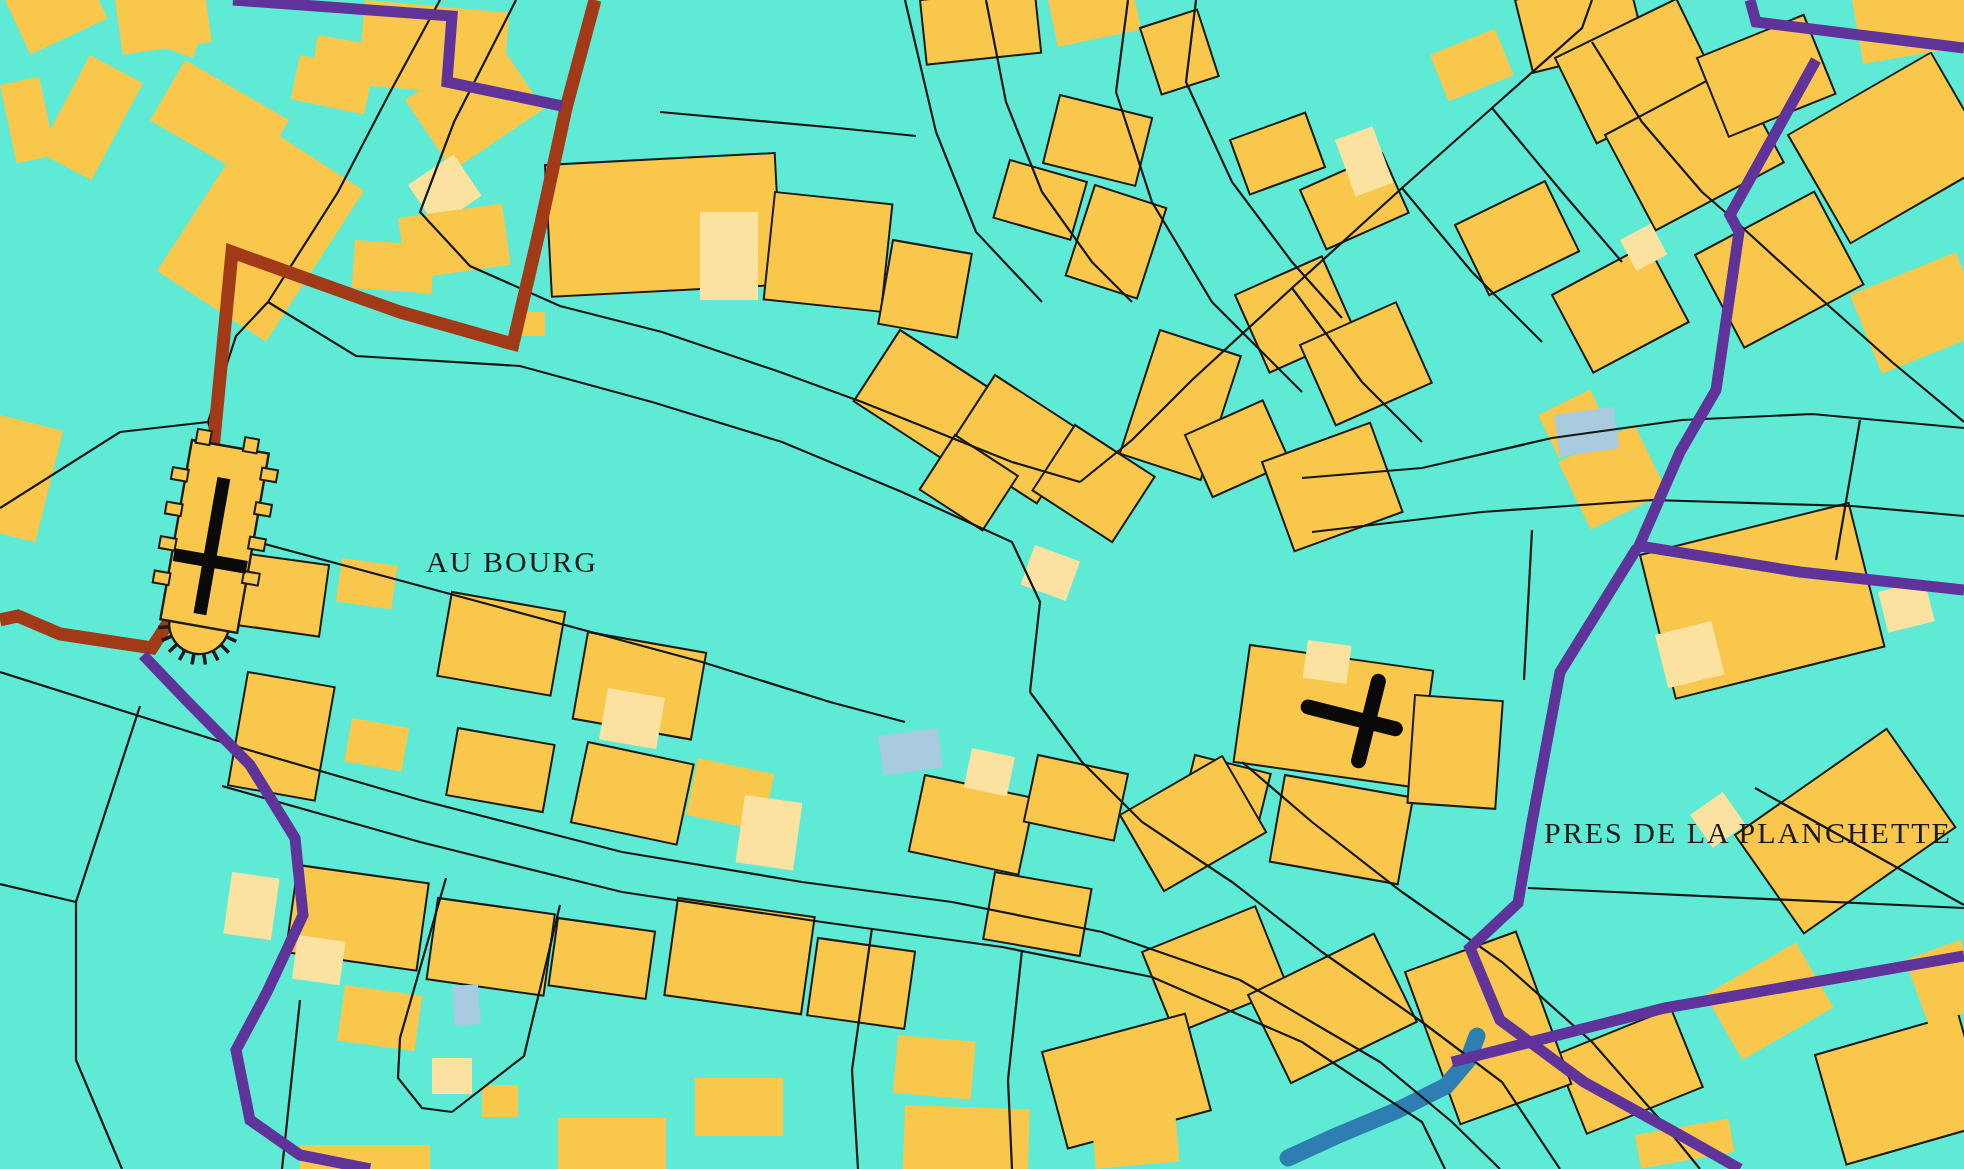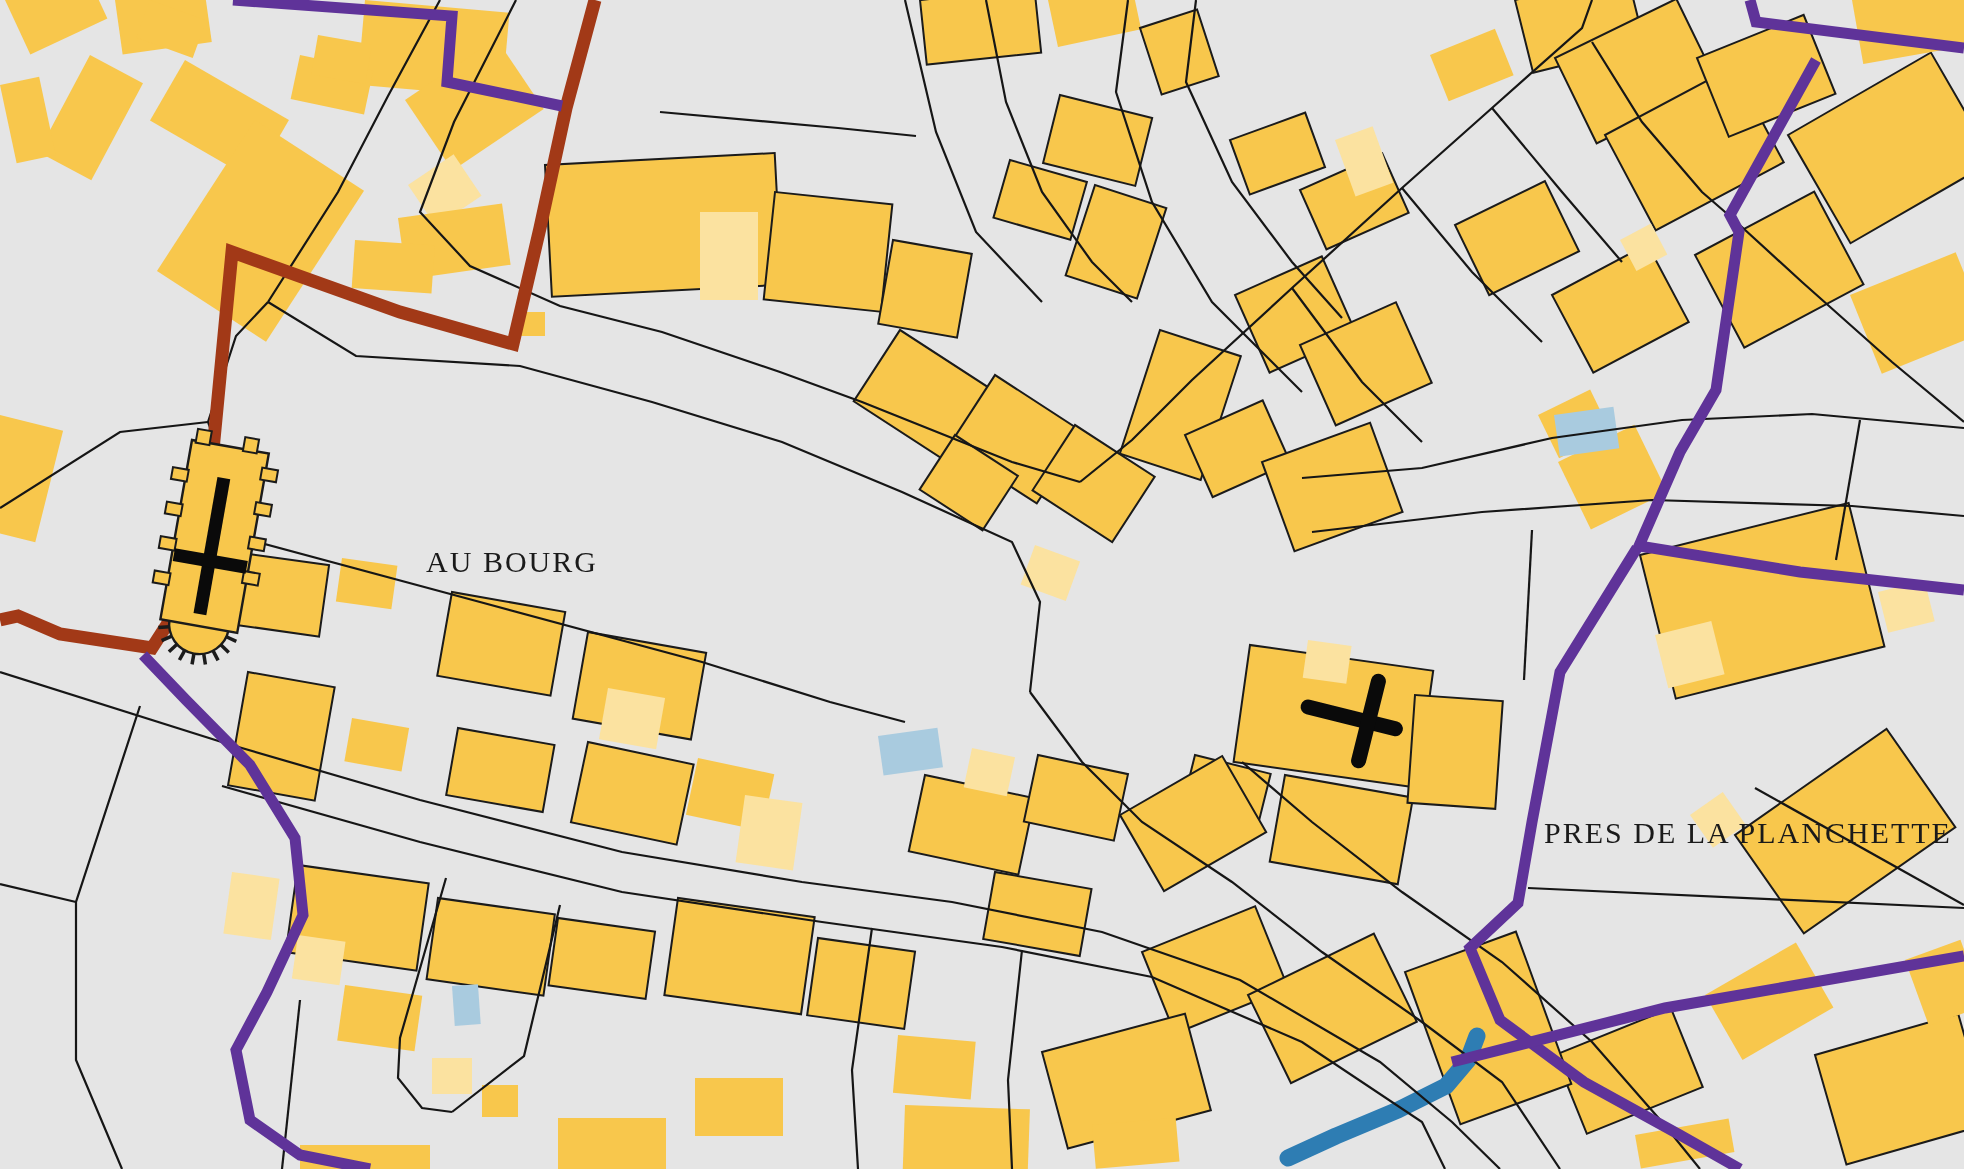--- a/index.html
+++ b/index.html
@@ -1,16 +1,16 @@
 <!DOCTYPE html>
 <html><head>
 <meta charset="utf-8">
 <style>
   html,body{margin:0;padding:0;background:#ffffff;}
-  .map-wrap{width:1964px;height:1169px;overflow:hidden;background:#e5e5e5;position:relative;}
+  .map-wrap{width:1964px;height:1169px;overflow:hidden;background:#5eead4;position:relative;}
   svg{display:block;}
   text.place-label{font-family:"Liberation Serif","DejaVu Serif",serif;letter-spacing:2px;}
 </style>
 </head>
 <body>
 
 <div class="map-wrap">
   <svg id="map-svg" width="1964" height="1169" viewBox="0 0 1964 1169" xmlns="http://www.w3.org/2000/svg">
     <g id="layer-buildings">
         <rect x="5" y="0" width="85" height="60" transform="rotate(-25 5 0)" fill="#F8C74C" stroke="none" stroke-width="0"></rect>

